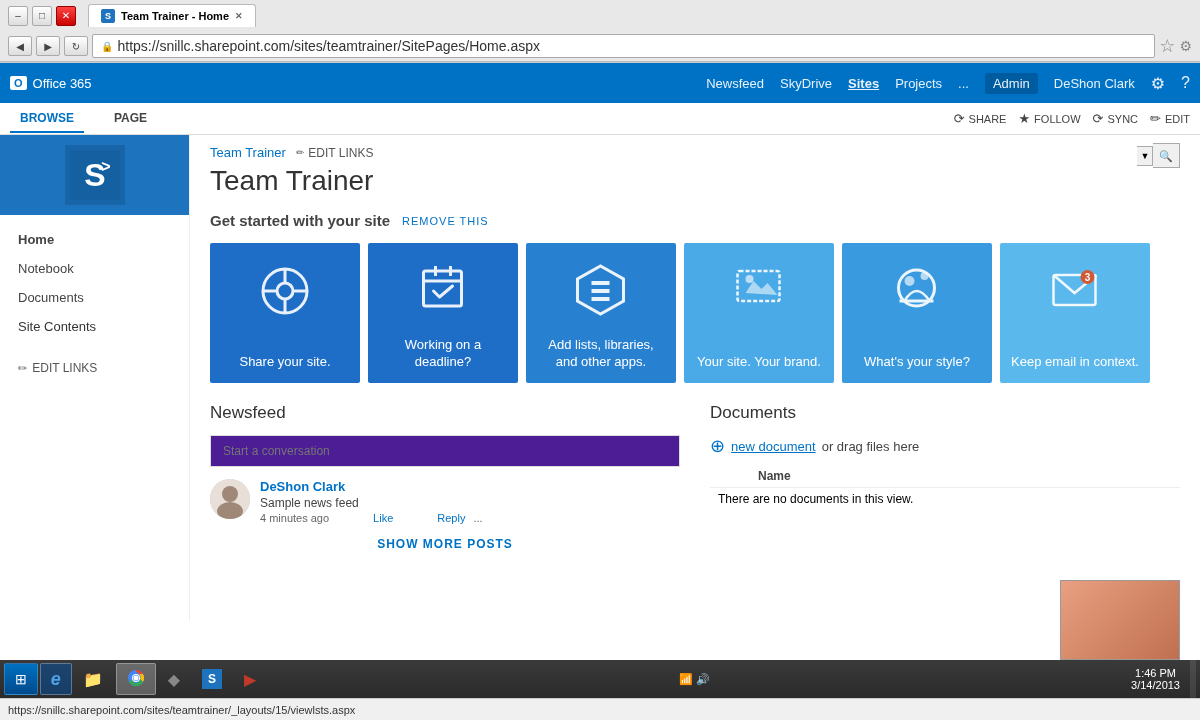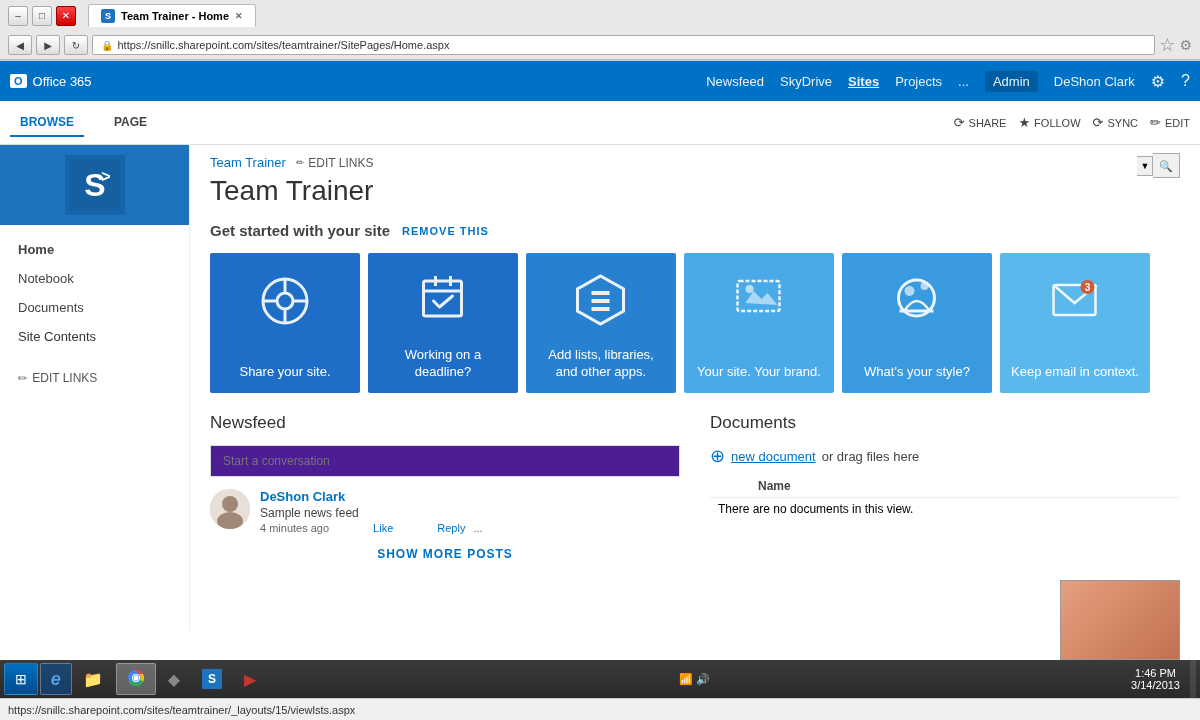--- a/index.html
+++ b/index.html
@@ -24,21 +24,21 @@
     
     .office365-bar { background: #0072c6; color: white; height: 40px; display: flex; align-items: center; padding: 0 10px; gap: 20px; }
     .office-logo { display: flex; align-items: center; gap: 6px; font-size: 13px; color: white; font-weight: 300; }
     .office-logo-icon { background: white; color: #0072c6; font-weight: bold; font-size: 11px; padding: 1px 4px; border-radius: 2px; }
     .office-nav { display: flex; gap: 16px; margin-left: auto; align-items: center; }
     .office-nav a { color: white; text-decoration: none; font-size: 13px; opacity: 0.9; }
     .office-nav .admin { background: #005a9e; padding: 3px 8px; border-radius: 2px; }
     .gear-icon, .help-icon { color: white; font-size: 16px; cursor: pointer; opacity: 0.9; }
 
     
-    .ribbon { background: white; border-bottom: 1px solid #ddd; display: flex; align-items: center; padding: 0 10px; height: 44px; gap: 20px; }
+    .ribbon { background: white; border-bottom: 1px solid #ddd; display: flex; align-items: center; padding: 0 10px; height: 32px; gap: 20px; }
     .ribbon-tab { padding: 6px 10px; font-size: 12px; font-weight: bold; color: #444; cursor: pointer; border-bottom: 2px solid transparent; }
     .ribbon-tab.active { border-bottom-color: #0072c6; color: #0072c6; }
     .ribbon-actions { margin-left: auto; display: flex; gap: 12px; align-items: center; }
     .ribbon-action { display: flex; align-items: center; gap: 4px; font-size: 11px; color: #444; cursor: pointer; }
 
     
     .sidebar { width: 190px; min-width: 190px; border-right: 1px solid #eee; background: #fff; padding-top: 0; }
     .sidebar-logo { background: #1e73be; height: 80px; display: flex; align-items: center; justify-content: center; }
     .sidebar-logo-inner { background: #1864a8; width: 60px; height: 60px; display: flex; align-items: center; justify-content: center; color: white; font-size: 32px; font-weight: bold; }
     .sidebar-nav { padding: 10px 0; }
@@ -56,21 +56,21 @@
     .search-input { border: 1px solid #aaa; padding: 4px 8px; font-size: 12px; width: 200px; color: #999; }
 
     
     .page-title-area { padding: 5px 20px 15px; }
     .page-title { font-size: 28px; font-weight: 300; color: #333; }
 
     
     .get-started { padding: 0 20px 20px; }
     .get-started-header { display: flex; align-items: center; gap: 12px; margin-bottom: 14px; }
     .get-started-title { font-size: 15px; font-weight: 600; color: #444; }
-    .remove-this { font-size: 11px; color: #0072c6; font-weight: 700; letter-spacing: 1px; cursor: pointer; text-transform: uppercase; }
+    .remove-this { font-size: 11px; color: #0072c6; font-weight: 400; letter-spacing: 1px; cursor: pointer; text-transform: uppercase; }
     .tiles { display: flex; gap: 8px; flex-wrap: nowrap; }
     .tile { width: 150px; height: 140px; background: #1e73be; color: white; border-radius: 2px; display: flex; flex-direction: column; align-items: center; justify-content: flex-end; padding: 12px 10px; cursor: pointer; position: relative; flex-shrink: 0; }
     .tile-icon { position: absolute; top: 18px; left: 50%; transform: translateX(-50%); font-size: 44px; opacity: 0.9; }
     .tile-label { font-size: 13px; text-align: center; line-height: 1.3; font-weight: 500; }
 
     
     .two-col { display: flex; padding: 0 20px; gap: 30px; }
     .col-left { flex: 1; }
     .col-right { flex: 1; }
 
@@ -130,21 +130,21 @@
       </div>
     </div>
   </div>
 
   <div style="background:#e8e8e8; padding:3px 8px; display:flex; align-items:center; gap:4px; border-bottom:1px solid #bbb;">
     <button class="browser-btn" style="min-width:24px;">◀</button>
     <button class="browser-btn" style="min-width:24px;">▶</button>
     <button class="browser-btn" style="min-width:24px;">↻</button>
     <div class="address-bar">
       <span style="color:#888; font-size:10px;">🔒</span>
-      <span style="color:#333; font-size:11px;">https://snillc.sharepoint.com/sites/teamtrainer/SitePages/Home.aspx</span>
+      <span style="color:#333; font-size:14px;">https://snillc.sharepoint.com/sites/teamtrainer/SitePages/Home.aspx</span>
     </div>
     <span style="font-size:18px; color:#888; cursor:pointer;">☆</span>
     <span style="font-size:14px; color:#888; cursor:pointer;">⚙</span>
   </div>
 </div>
 
 <div class="office365-bar">
   <div class="office-logo">
     <span class="office-logo-icon">O</span>
     <span style="font-size:13px; font-weight:300;">Office 365</span>

